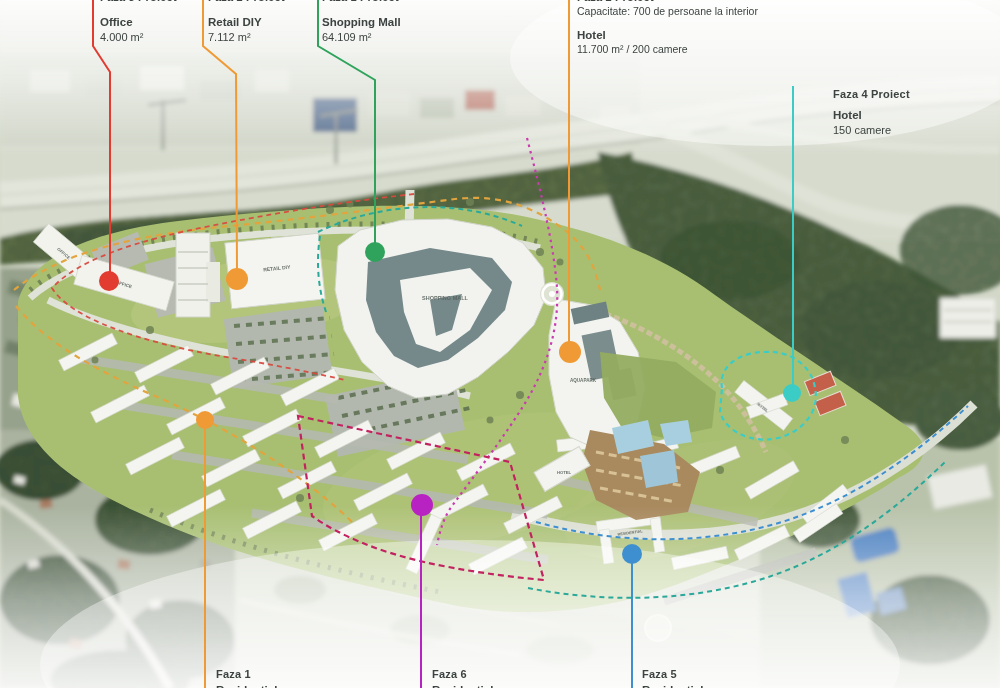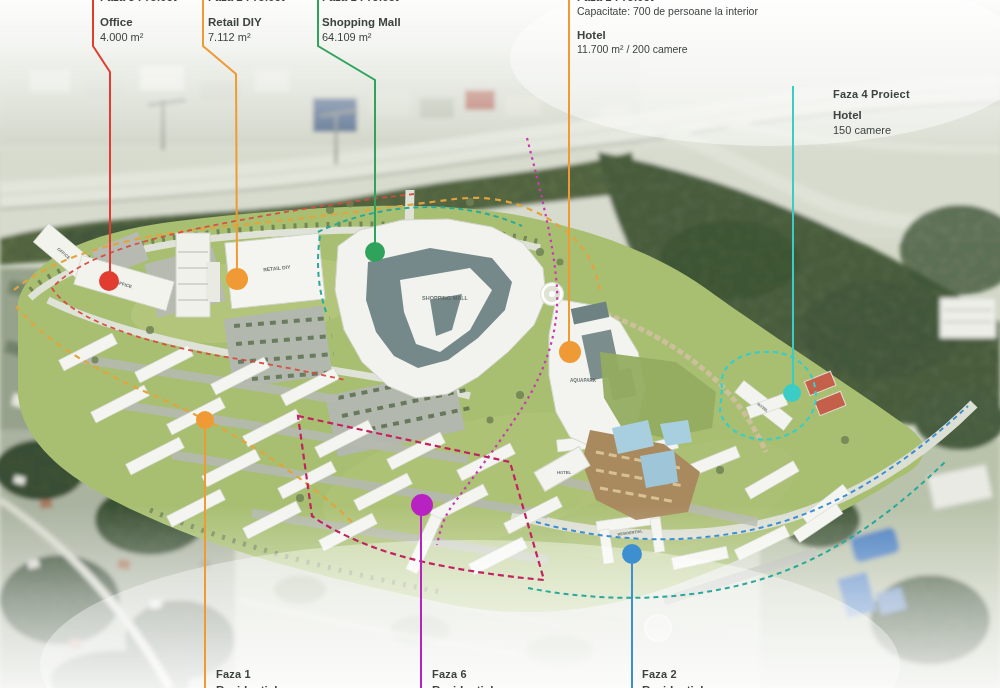--- a/index.html
+++ b/index.html
@@ -397,17 +397,17 @@
     <div class="ph">Faza 1</div>
     <div class="nm">Residential</div>
   </div>
 
   <div class="lbl botlbl" style="left:432px;top:668px;">
     <div class="ph">Faza 6</div>
     <div class="nm">Residential</div>
   </div>
 
   <div class="lbl botlbl" style="left:642px;top:668px;">
-    <div class="ph">Faza 2</div>
+    <div class="ph">Faza 5</div>
     <div class="nm">Residential</div>
   </div>
 
 </div>
 
 </body></html>

